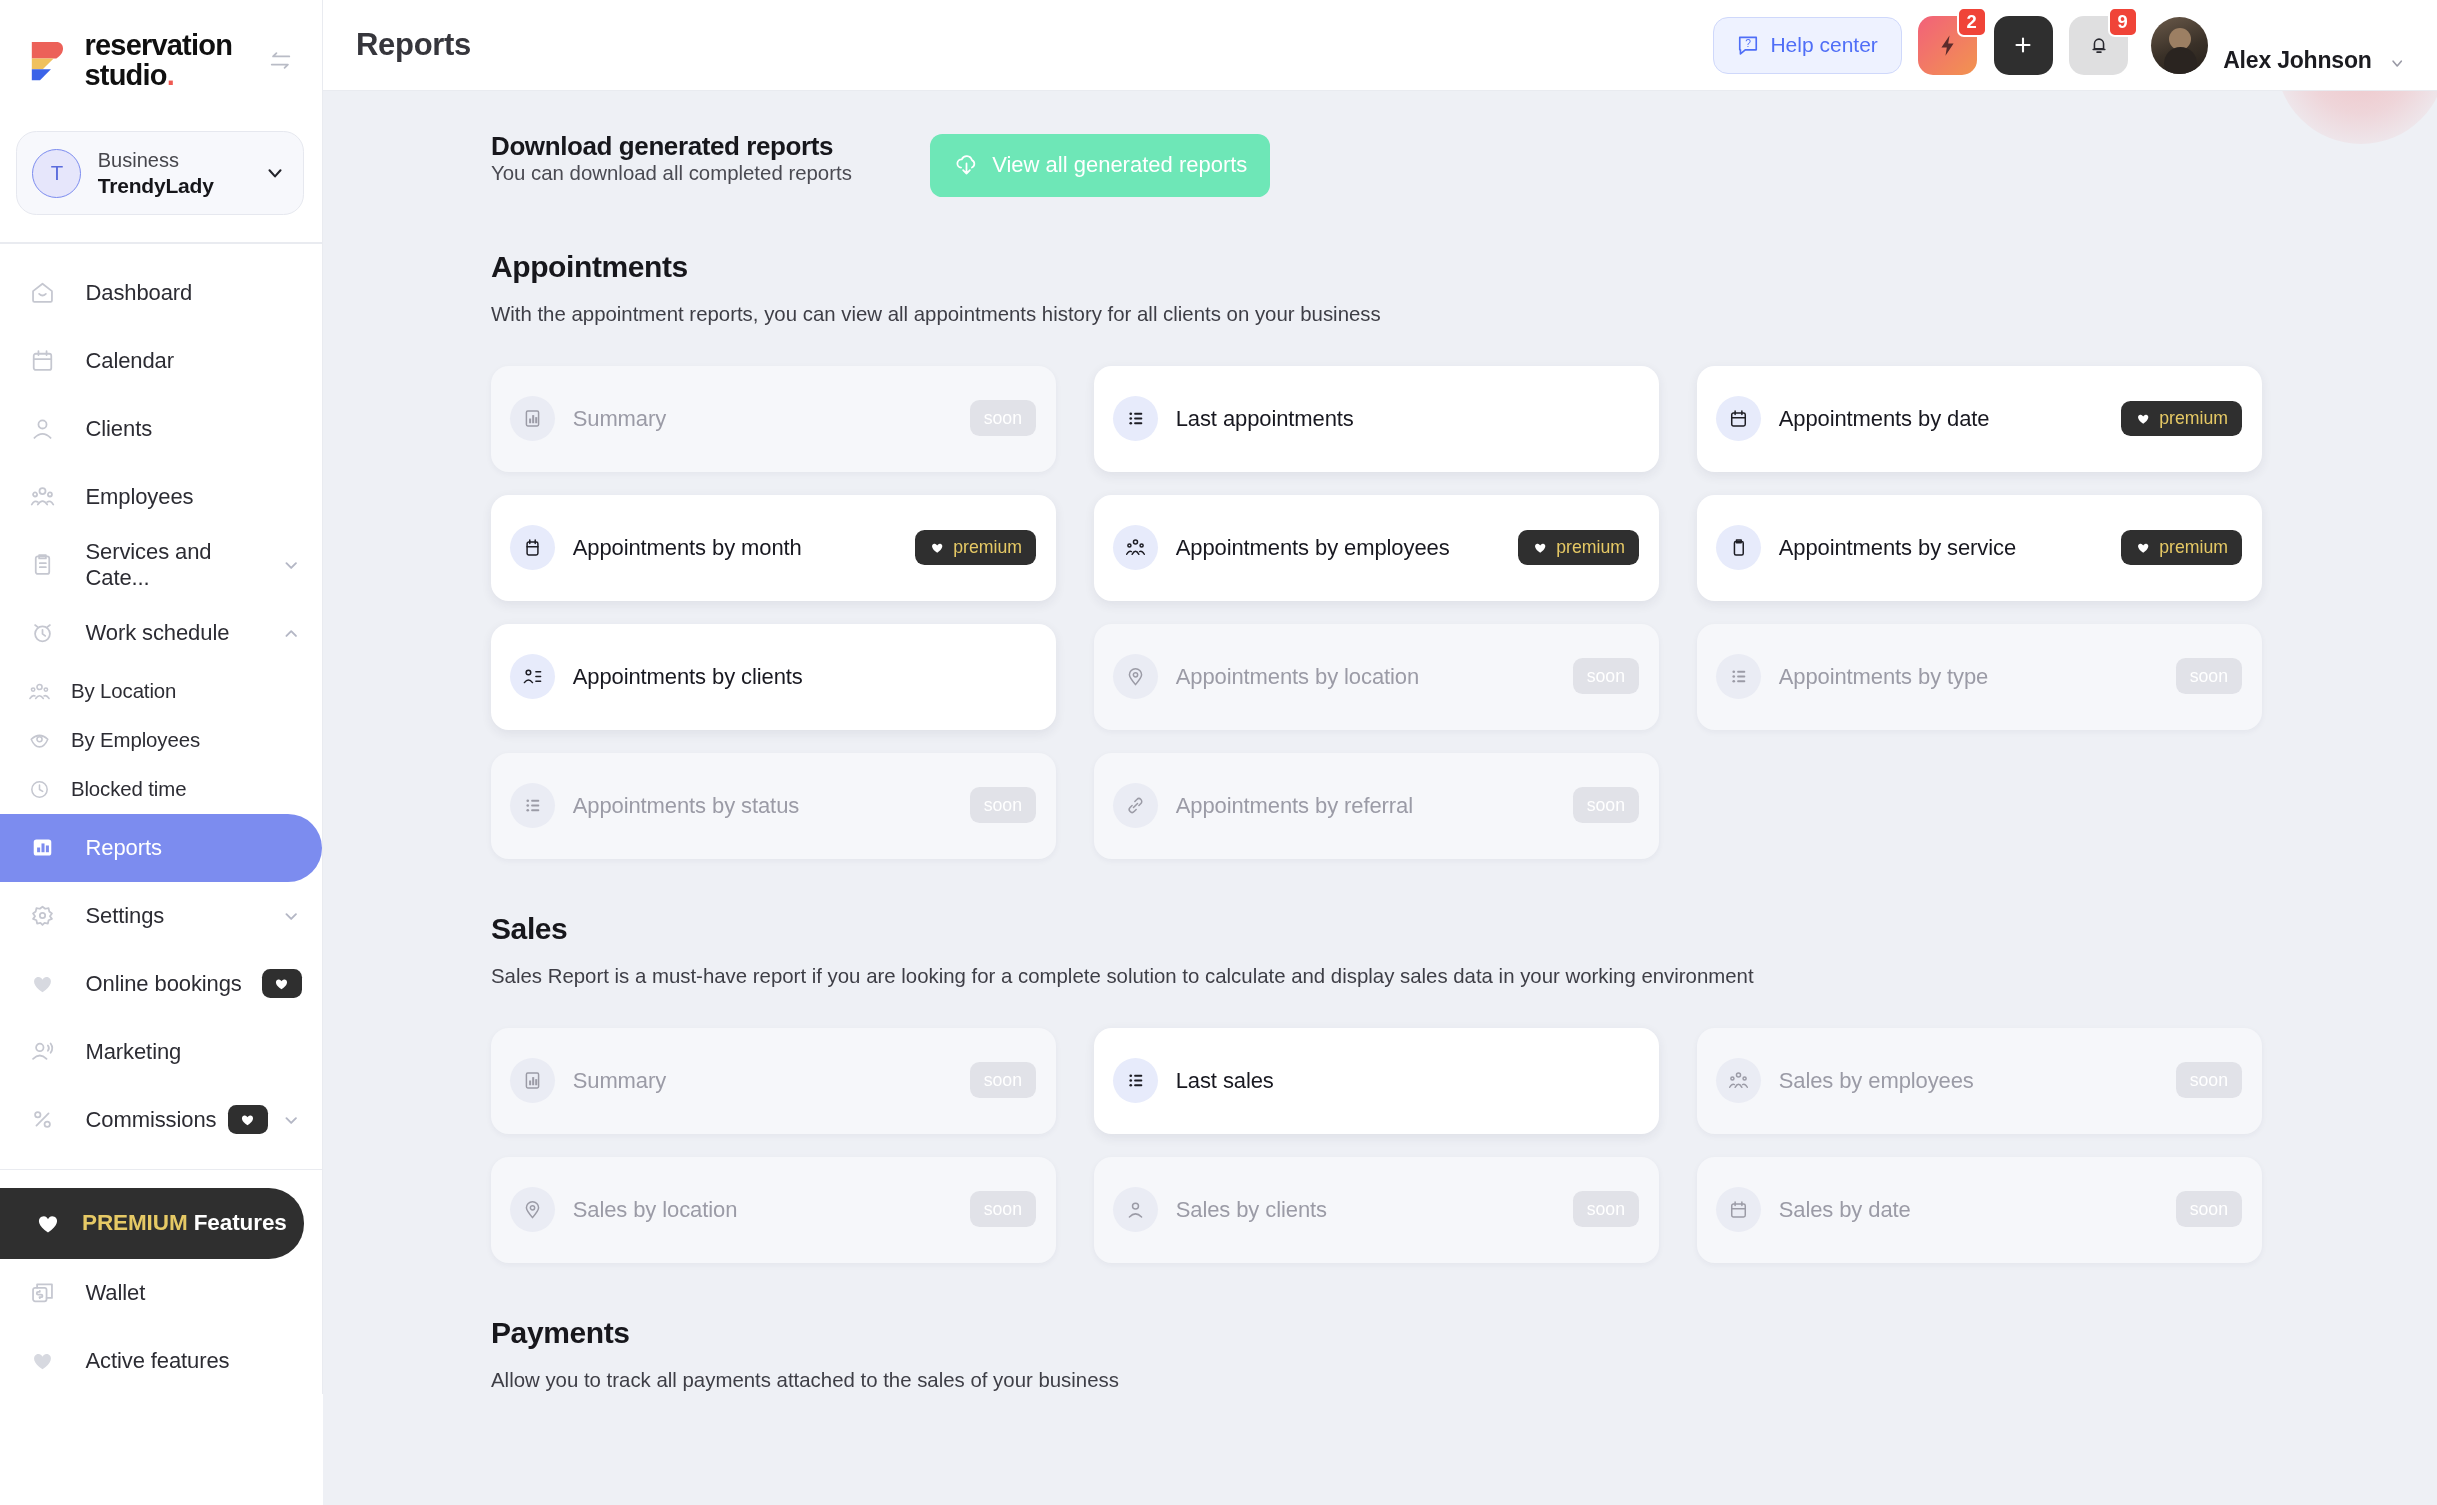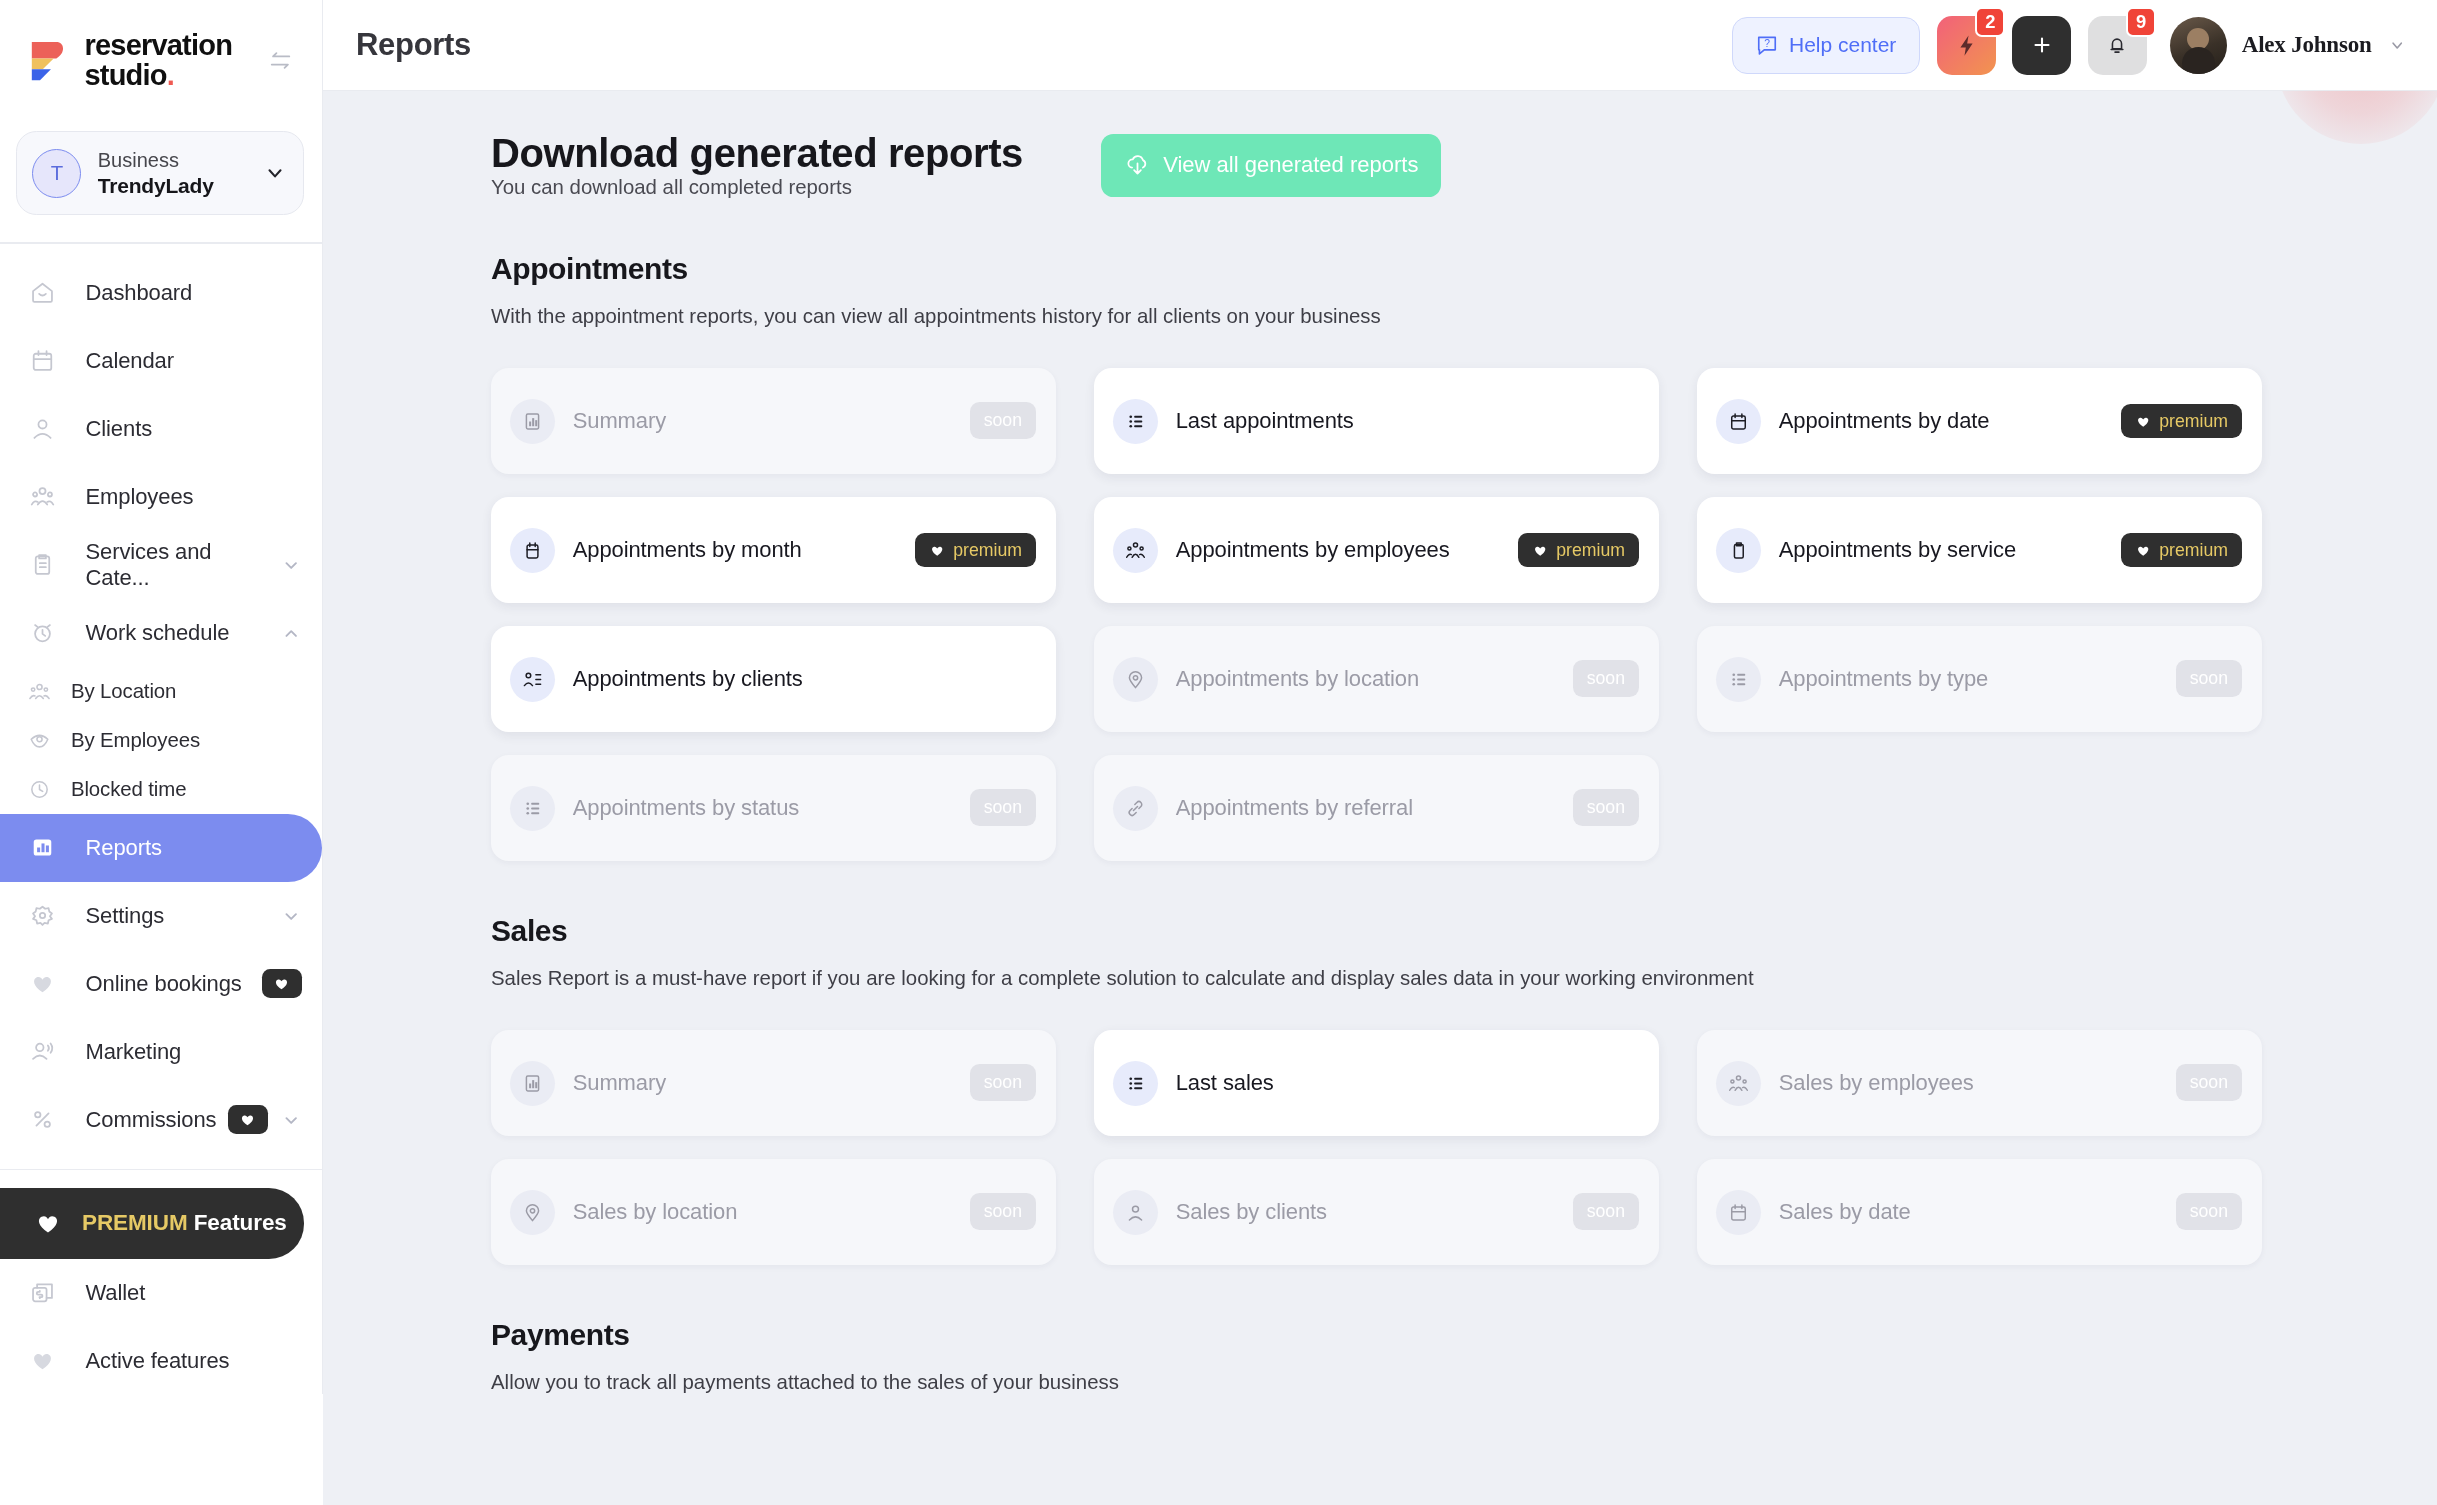--- a/index.html
+++ b/index.html
@@ -124,21 +124,21 @@
     background: #f04438; color: #fff; border: 2px solid #fff;
     border-radius: 6.8px; font-size: 18.4px; font-weight: 700;
     display: flex; align-items: center; justify-content: center;
   }
   .pulse {
     position: absolute; left: 1953px; top: -26px;
     width: 170px; height: 170px; border-radius: 50%;
     background: radial-gradient(circle, rgba(240,90,90,0.30) 0%, rgba(240,90,90,0.18) 45%, rgba(240,90,90,0.07) 70%, rgba(240,90,90,0) 100%);
     pointer-events: none; z-index: 4;
   }
-  .user-chip { display: flex; align-items: center; gap: 15px; cursor: pointer; margin-left: 6.8px; font-family: Liberation Serif, serif; }
+  .user-chip { display: flex; align-items: flex-end; gap: 15px; cursor: pointer; margin-left: 6.8px; }
   .avatar {
     width: 57px; height: 57px; border-radius: 50%;
     background: linear-gradient(160deg,#6b5a4a 0%,#3a3128 55%,#241f1a 100%);
     overflow: hidden; position: relative;
   }
   .avatar::after {
     content:""; position:absolute; left:12.3px; top:30px; width:33px; height:33px;
     border-radius:50%; background:#2a2420;
   }
   .avatar::before {
@@ -147,21 +147,21 @@
   }
   .user-name { font-size: 23px; color: #1b1b20; font-weight: 700; letter-spacing: -0.2px; }
 
   .content {
     position: absolute; top: 91px; left: 0; right: 0; bottom: 0;
     background: #eef0f5;
     padding: 40px 176px 0 168px;
     overflow: hidden;
   }
   .dl-head { display: flex; align-items: flex-start; }
-  .dl-title { font-size: 40px; font-weight: 700; color: #17171c; letter-spacing: -0.4px; }
+  .dl-title { font-size: 26px; font-weight: 700; color: #17171c; letter-spacing: -0.4px; }
   .dl-sub { font-size: 20.4px; color: #4a4a52; }
   .view-all-btn {
     margin-left: 78px; margin-top: 2.7px;
     height: 63px; padding: 0 23px;
     background: #6ee7b7; border: none; border-radius: 12.3px;
     display: flex; align-items: center; gap: 12.3px;
     color: #ffffff; font-size: 22px; cursor: pointer;
     font-family: "Liberation Sans", sans-serif;
   }
 

